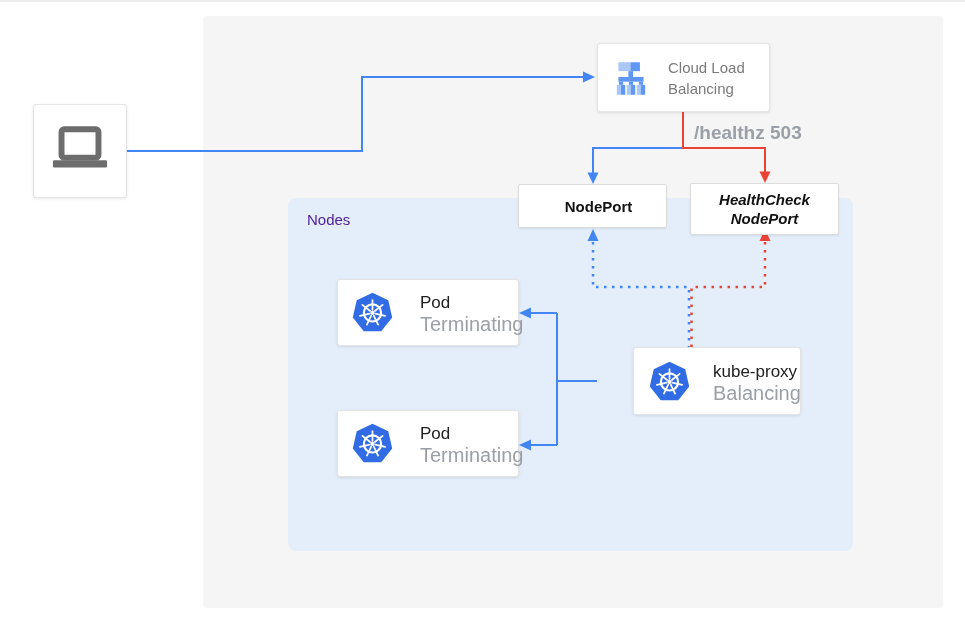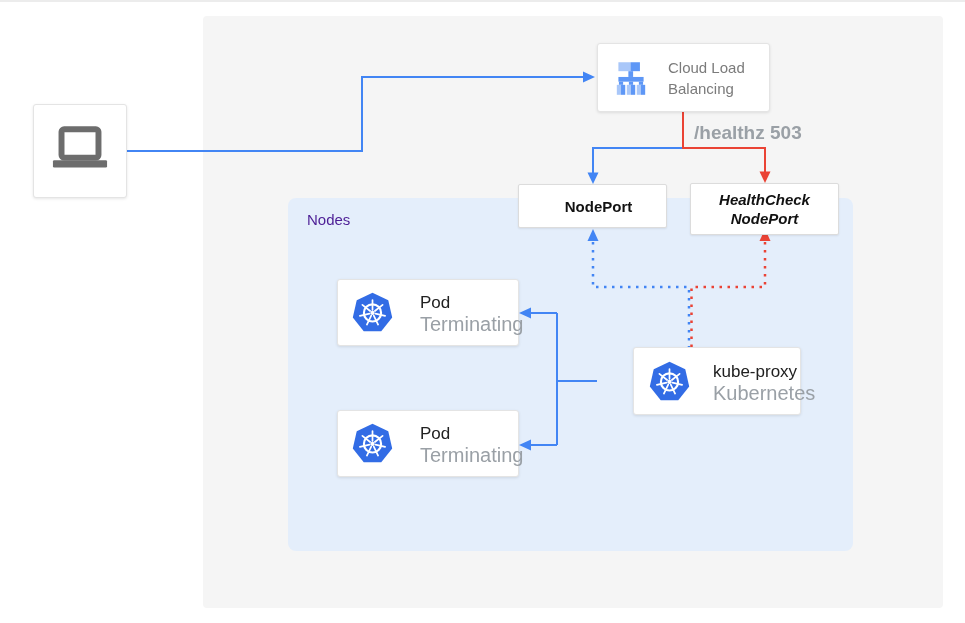--- a/index.html
+++ b/index.html
@@ -282,17 +282,17 @@
           <line x1="56.8" y1="52.6" x2="79.3" y2="57.7"></line>
           <line x1="53" y1="57.3" x2="63" y2="78"></line>
           <line x1="47" y1="57.3" x2="37" y2="78"></line>
           <line x1="43.2" y1="52.6" x2="20.7" y2="57.7"></line>
           <line x1="44.5" y1="46.6" x2="26.5" y2="32.3"></line>
         </g>
       </svg>
     </span>
     <div>
       <div class="box-title">kube-proxy</div>
-      <div class="box-sub">Kubernetes</div>
+      <div class="box-sub">Balancing</div>
     </div>
   </div>
 
 </div>
 
 </body></html>

